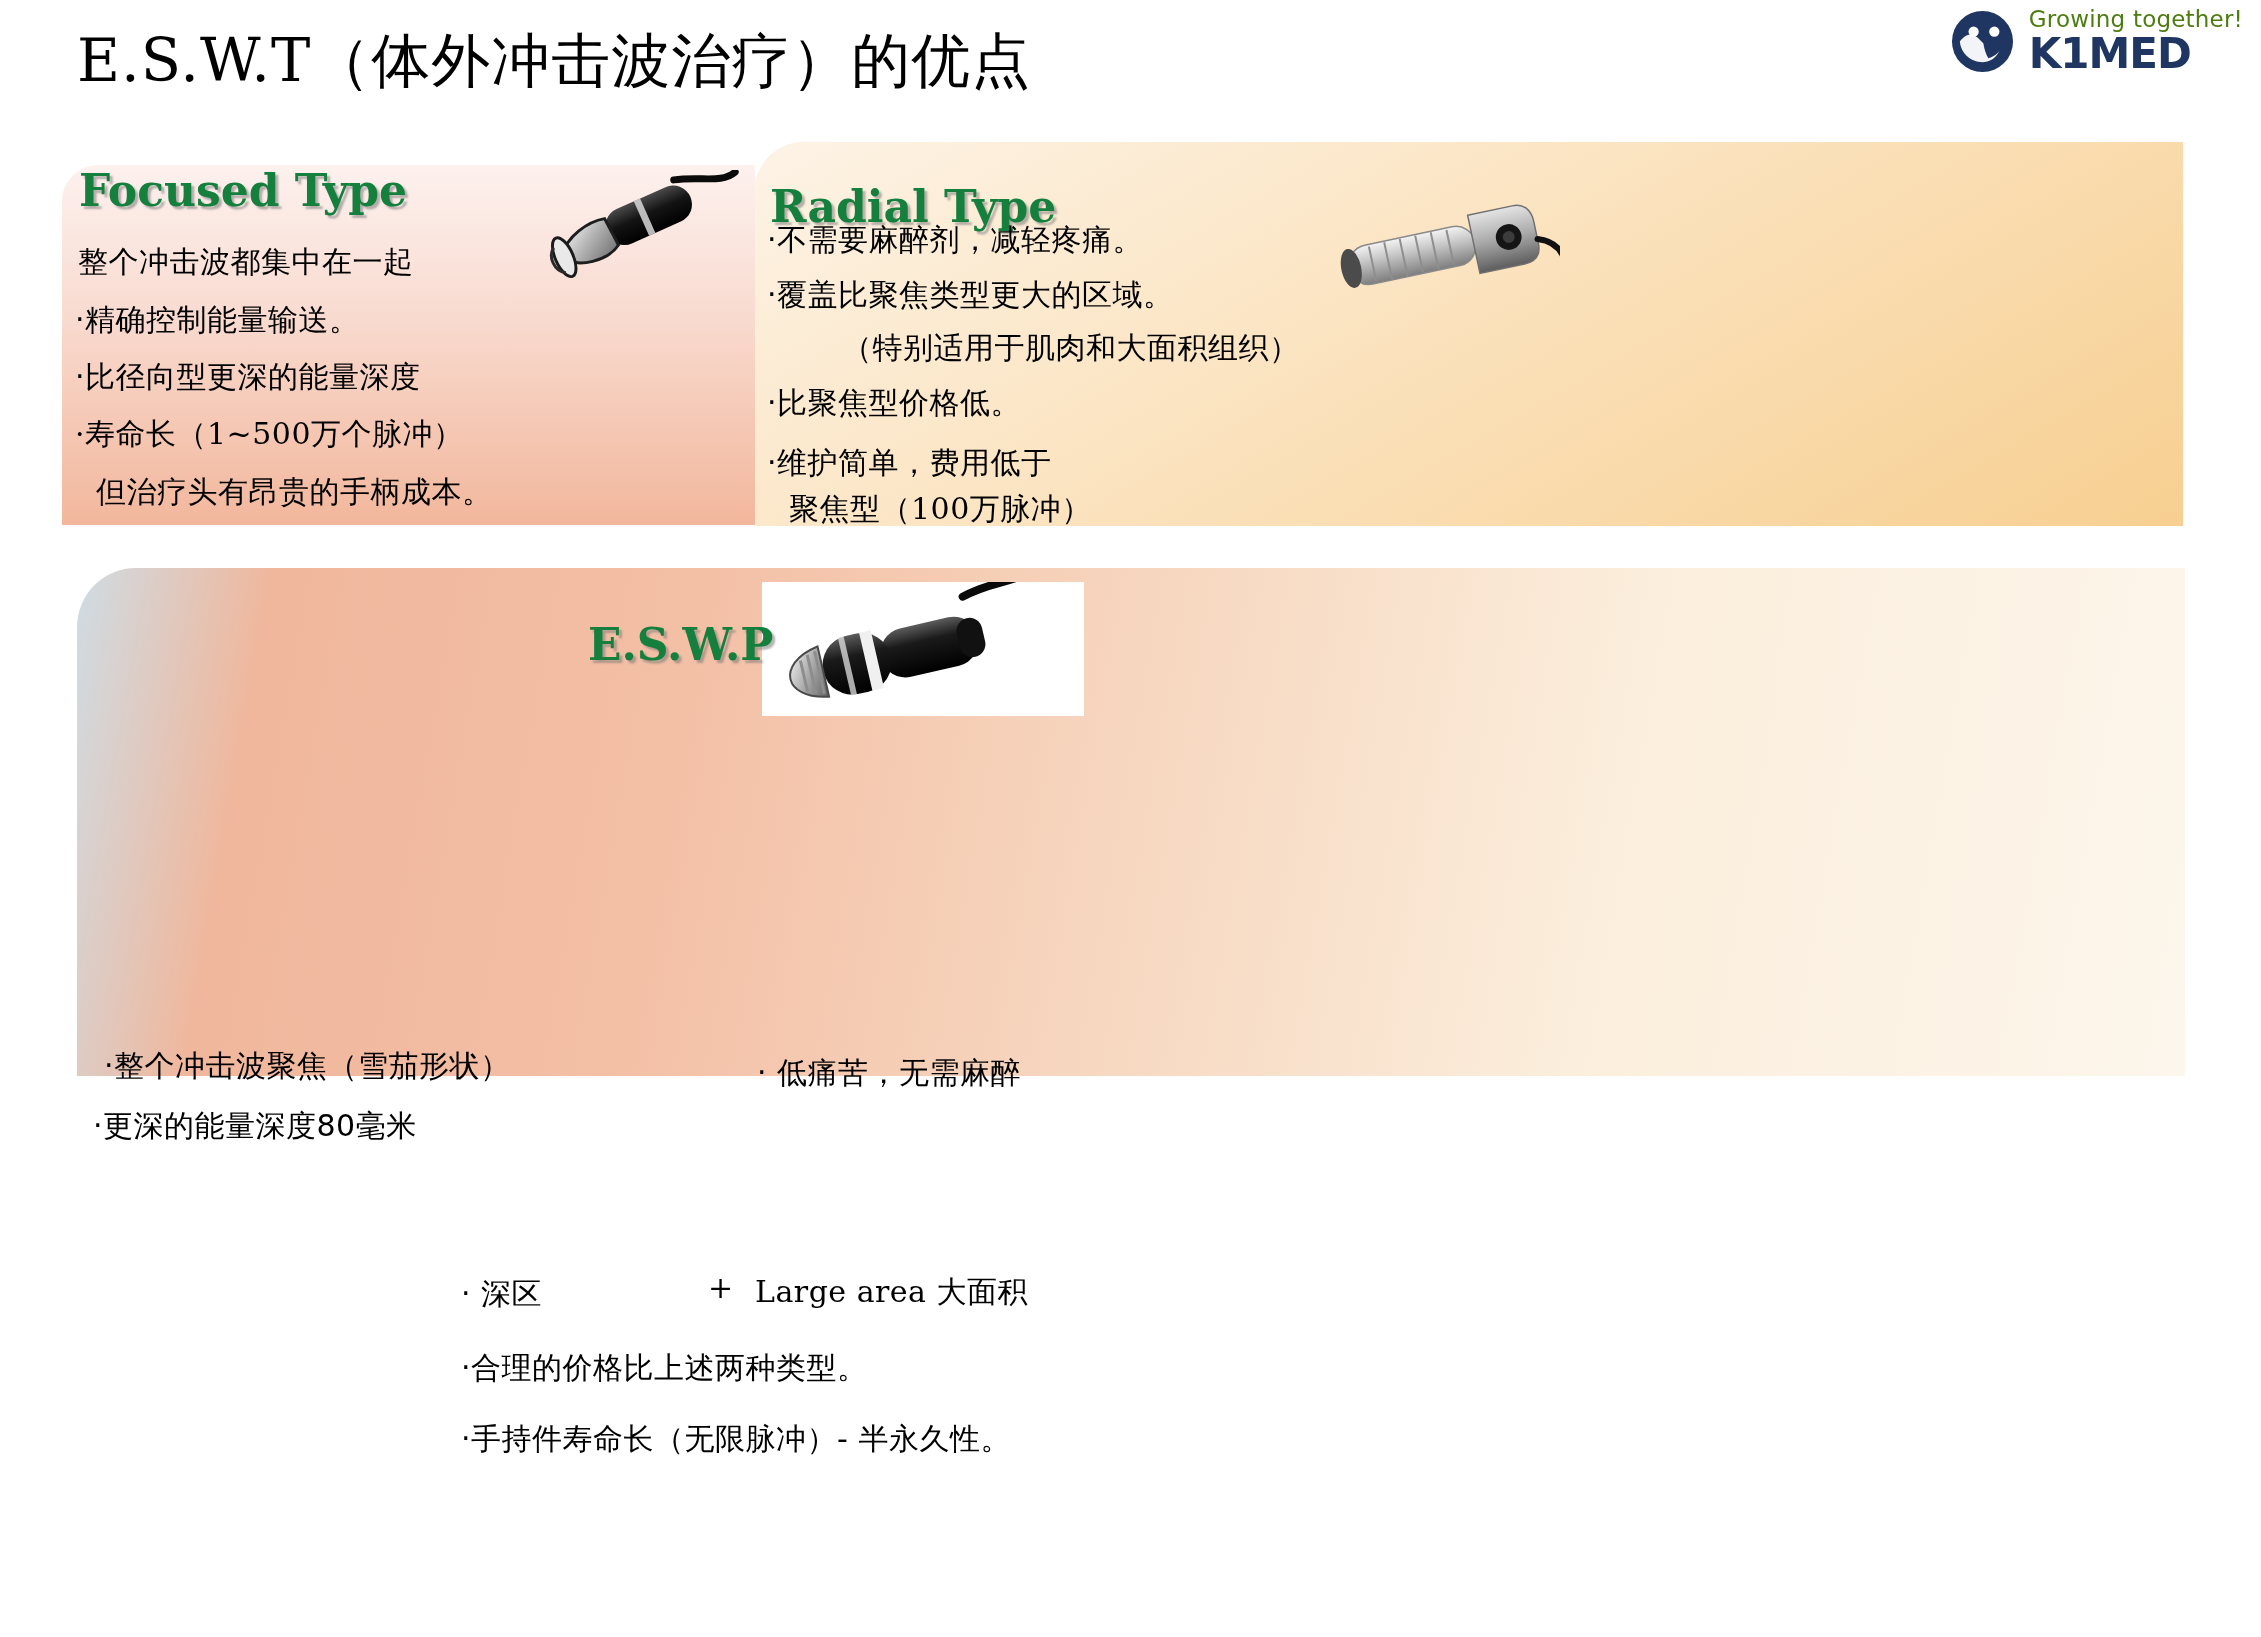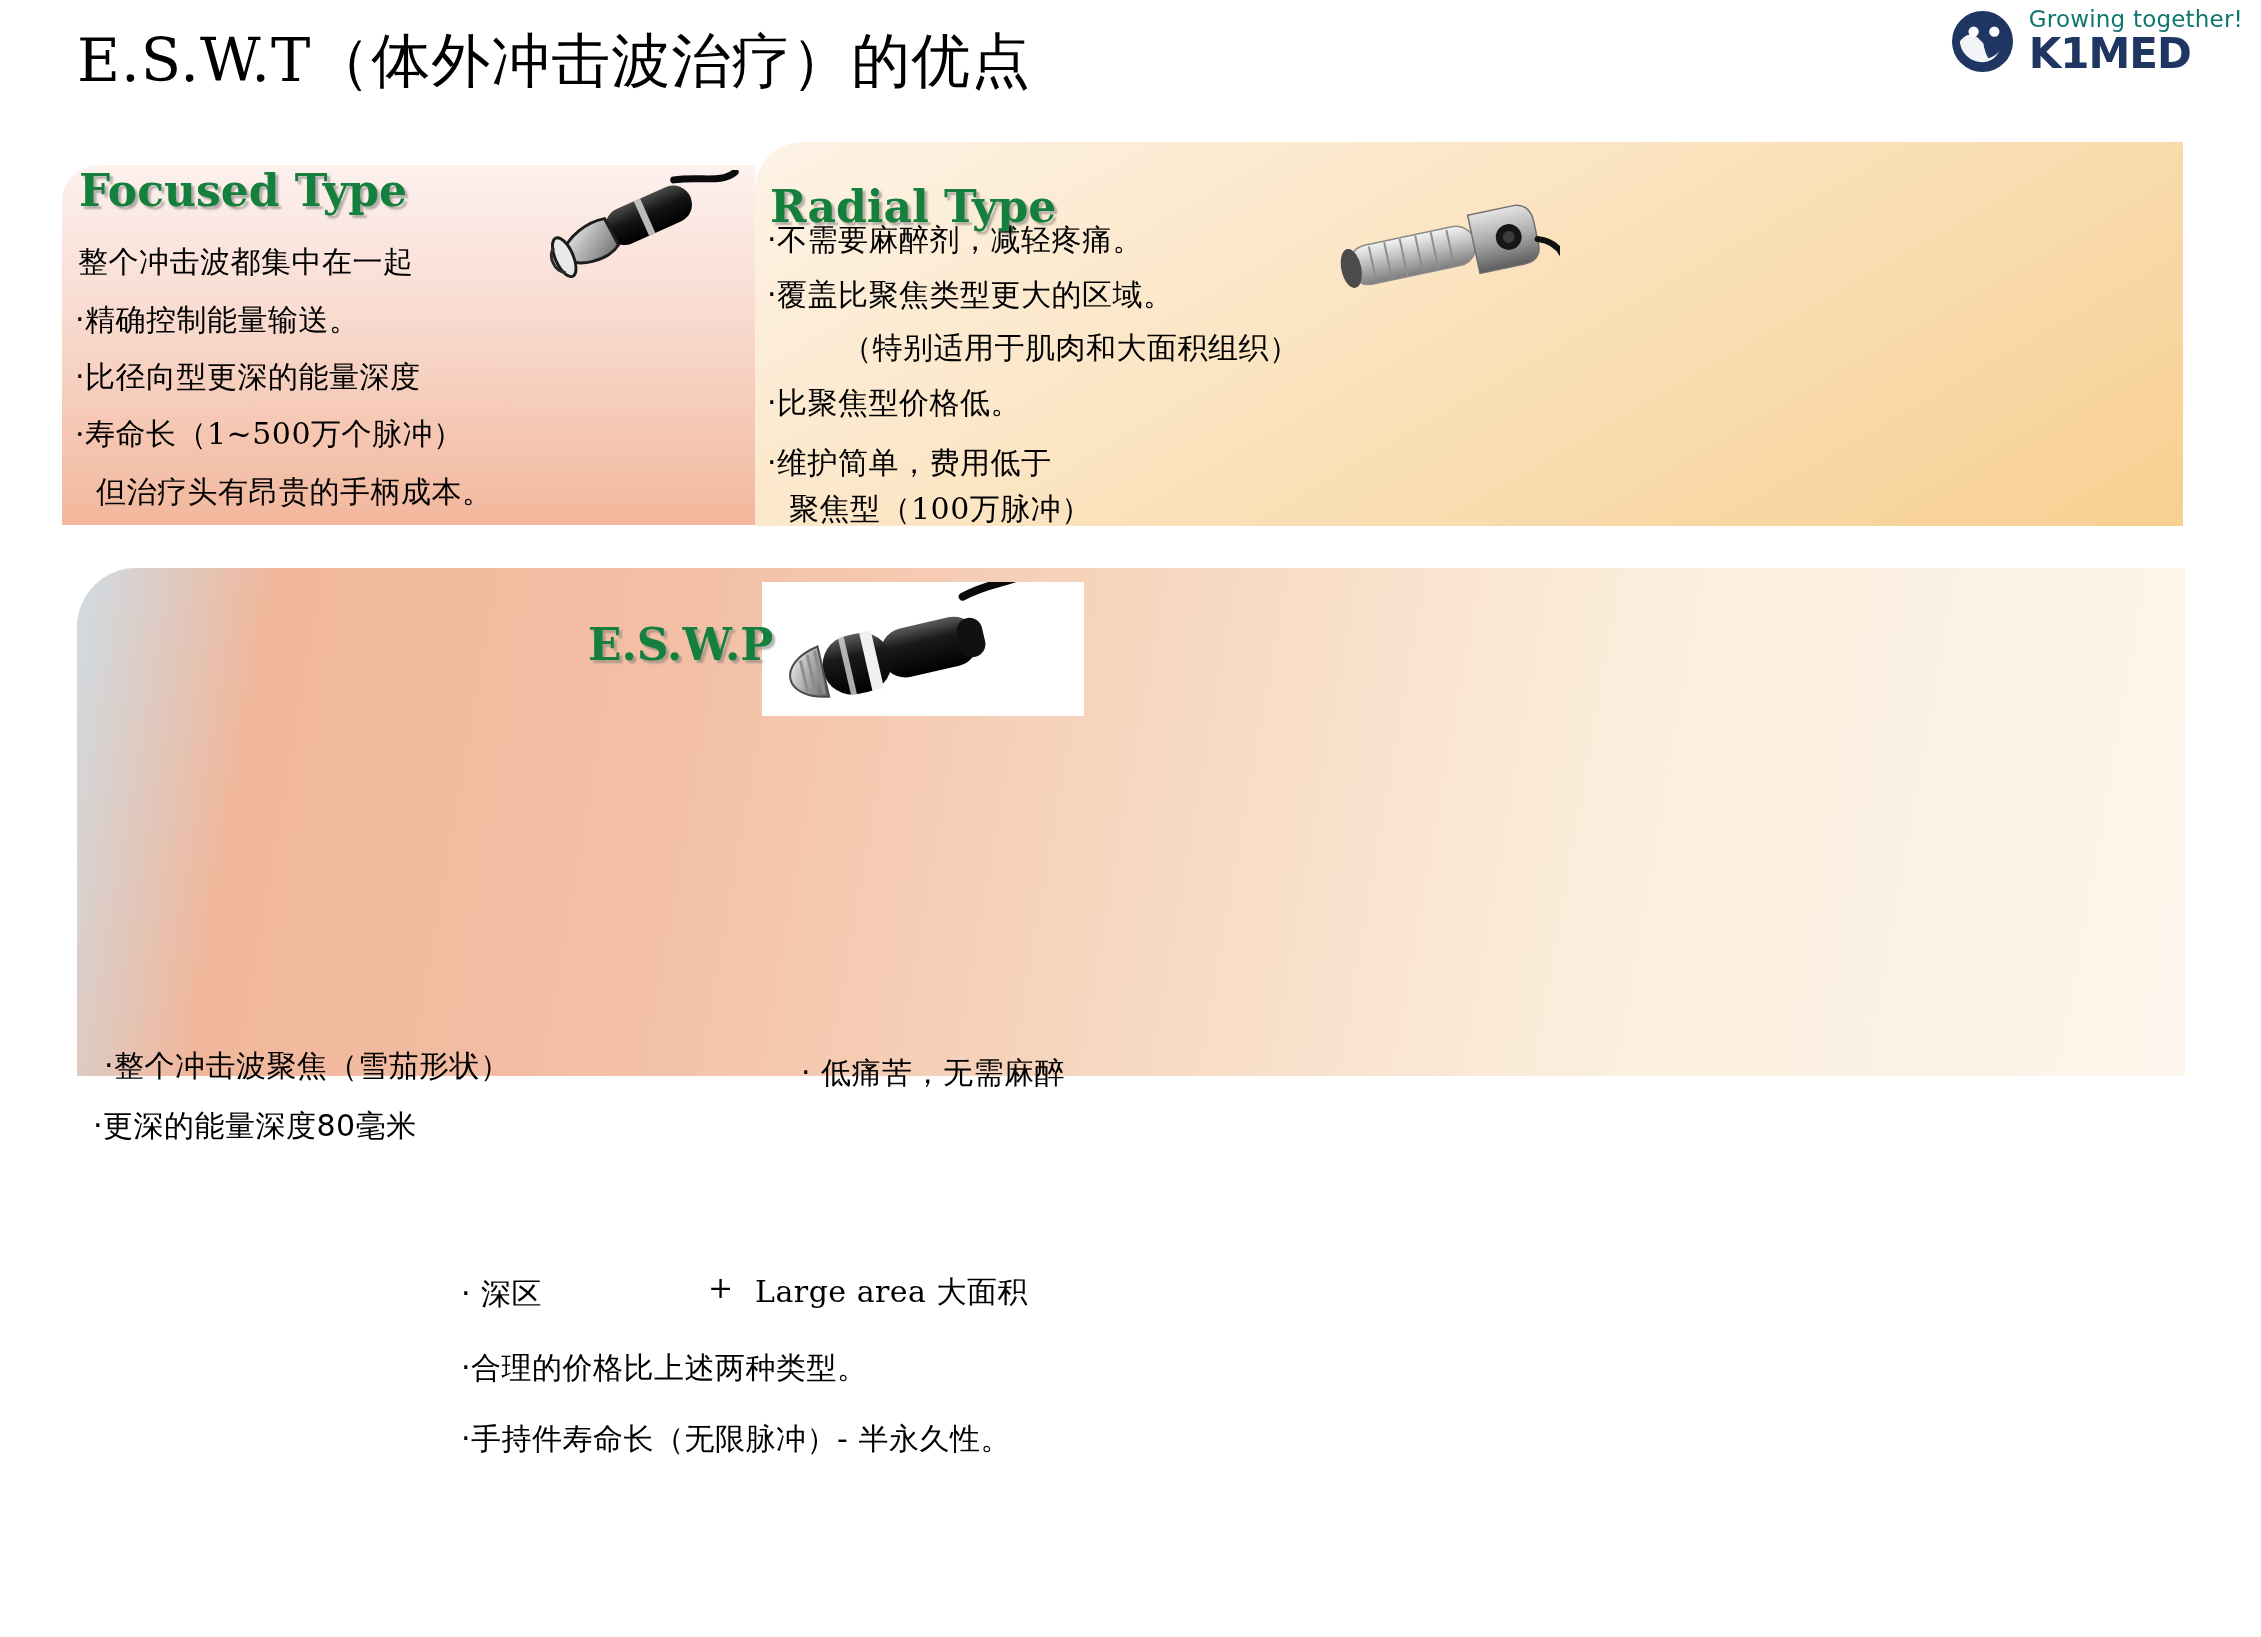--- a/index.html
+++ b/index.html
@@ -13,21 +13,21 @@
   .slide{position:absolute;inset:0;}
 
   
   .logo{
     position:absolute;top:8px;right:18px;
     display:flex;align-items:center;gap:14px;
   }
   .logo-mark{width:65px;height:65px;position:relative;flex:0 0 auto;}
   .logo-text{display:flex;flex-direction:column;line-height:1;}
   .logo-tag{
-    font-size:23px;color:#0f766e;letter-spacing:0.2px;
+    font-size:23px;color:#4d7c0f;letter-spacing:0.2px;
     font-family:"DejaVu Sans",sans-serif;margin-bottom:2px;
   }
   .logo-name{
     font-size:42px;font-weight:bold;color:#1e3661;letter-spacing:-1px;
     font-family:"DejaVu Sans",sans-serif;
   }
 
   
   .slide-title{
     position:absolute;left:77px;top:22px;
@@ -221,21 +221,21 @@
         <path d="M40 54 L40 86 M48 50 L48 90 M56 48 L56 92" stroke="#8d8d8d" stroke-width="3"></path>
       </g>
     </svg>
   </div>
 
   <div class="sect-title" id="eswp-title">E.S.W.P</div>
 
   <div class="line" style="left:104px;top:1046px;">·整个冲击波聚焦（雪茄形状）</div>
   <div class="line" style="left:93px;top:1106px;">·更深的能量深度80毫米</div>
 
-  <div class="line" style="left:757px;top:1053px;margin-left:44px;">· 低痛苦，无需麻醉</div>
+  <div class="line" style="left:757px;top:1053px;">· 低痛苦，无需麻醉</div>
 
   <div class="line" style="left:461px;top:1274px;">· 深区</div>
   <div class="line serifnum" style="left:708px;top:1270px;">+</div>
   <div class="line serifnum" style="left:755px;top:1272px;">Large area 大面积</div>
 
   <div class="line" style="left:461px;top:1348px;">·合理的价格比上述两种类型。</div>
   <div class="line" style="left:461px;top:1419px;">·手持件寿命长（无限脉冲）- 半永久性。</div>
 
 </div>
 

